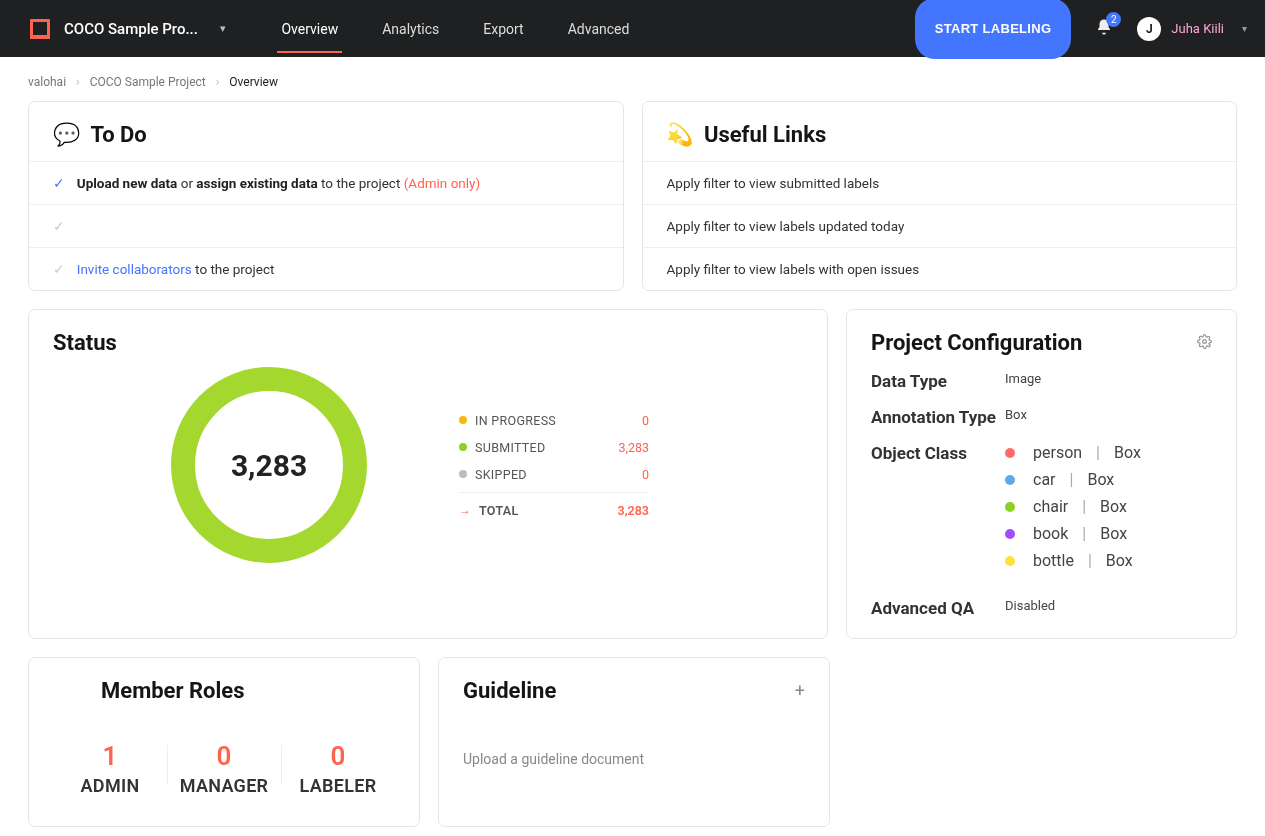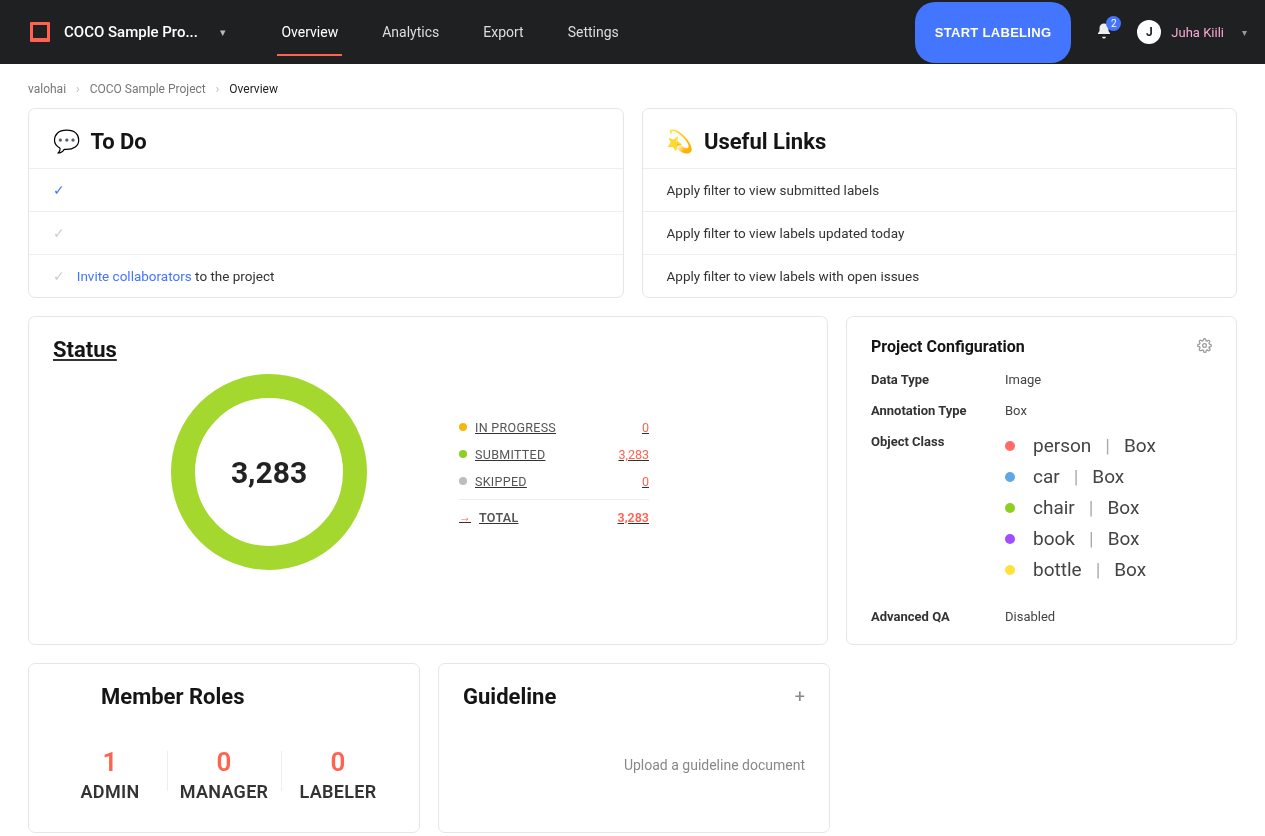--- a/index.html
+++ b/index.html
@@ -1,18 +1,18 @@
 <!DOCTYPE html>
 <html><head>
 <meta charset="utf-8">
 <style>
   * { box-sizing: border-box; margin: 0; padding: 0; }
   body { font-family: -apple-system, BlinkMacSystemFont, "Segoe UI", Roboto, sans-serif; background:#fff; color:#333; font-size:14px; }
   
-  .topbar { background:#1f2021; height:64px; display:flex; align-items:center; padding:0 18px 0 30px; color:#d8d8d8; position:relative; }
+  .topbar { background:#1f2021; height:57px; display:flex; align-items:center; padding:0 18px 0 30px; color:#d8d8d8; position:relative; }
   .logo { width:20px; height:20px; border:3px solid #ff634f; border-top:3px solid #ff634f; border-bottom:4px solid #ff634f; border-radius:1px; }
   .proj { margin-left:14px; color:#fff; font-weight:500; font-size:15px; }
   .chev-down { margin-left:22px; color:#bbb; font-size:11px;}
   .navs { display:flex; margin-left:34px; gap:0; }
   .nav { padding:0 22px; height:48px; display:flex; align-items:center; cursor:pointer; color:#ddd; font-size:14px; }
   .nav.active { position:relative; color:#fff;}
   .nav.active::after { content:""; position:absolute; left:18px; right:18px; bottom:0; height:2px; background:#ff634f; }
   .right { margin-left:auto; display:flex; align-items:center; gap:24px; }
   .start-btn { background:#4375ff; color:#fff; border:none; padding:23px 20px; border-radius:20px; font-size:13px; font-weight:600; letter-spacing:.3px; cursor:pointer;}
   .bell { position:relative; color:#eee; }
@@ -39,74 +39,74 @@
   .todo { flex:1; }
   .links { flex:1; }
   .item-row { border-top:1px solid #eee; padding:13px 24px; font-size:13.5px; color:#333; display:flex; align-items:center; gap:12px;}
   .check { color:#4375ff; font-size:14px; }
   .check.grey { color:#ccc;}
   .item-row b { font-weight:700; color:#222;}
   .admin { color:#ff634f;}
   .lnk { color:#4375ff; cursor:pointer;}
 
   
-  .status { flex:0 0 800px; padding-bottom:30px;text-decoration:underline;}
+  .status { flex:0 0 800px; padding-bottom:30px;}
   .status h2 { padding:20px 24px 0;}
   .status-body { display:flex; align-items:center; padding:10px 24px 10px 140px; gap:90px;}
   .donut { position:relative; width:200px; height:200px;}
   .donut svg { width:200px; height:200px;}
   .donut .center { position:absolute; inset:0; display:flex; align-items:center; justify-content:center; font-size:30px; font-weight:700; color:#222;}
   .legend { width:190px; font-size:12.5px;}
   .lg-row { display:flex; align-items:center; padding:6px 0;}
   .dot { width:8px; height:8px; border-radius:50%; margin-right:8px;}
   .lg-label { color:#555; letter-spacing:.3px;}
   .lg-val { margin-left:auto; color:#ff634f; font-size:12.5px;}
   .lg-sep { border-top:1px solid #eee; margin:4px 0;}
   .lg-row.total { font-weight:600; color:#333;}
   .lg-row.total .arrow { color:#ff634f; margin-right:8px; font-size:12px;}
 
   .config { flex:1; padding:20px 24px;}
   .config-head{display:flex; align-items:center; justify-content:space-between;}
-  .config h2 { padding:0; font-size:16px;}
+  .config h2 { padding:0; font-size:22px;}
   .gear { color:#999; cursor:pointer;}
   .kv { display:flex; margin-top:16px; font-size:13px;}
-  .kv .k { width:134px; font-weight:700; color:#333; font-size:13px;}
+  .kv .k { width:134px; font-weight:700; color:#333; font-size:17px;}
   .kv .v { color:#444;}
   .oc-list { margin-top:14px;}
-  .oc-row { display:flex; align-items:center; gap:10px; margin-bottom:8px; font-size:19px; color:#444;}
+  .oc-row { display:flex; align-items:center; gap:10px; margin-bottom:8px; font-size:16px; color:#444;}
   .oc-row .dot{ width:10px; height:10px;}
   .oc-row .bar{ color:#aaa; margin:0 4px;}
 
   
   .members { flex:0 0 392px; padding:20px 24px 30px;}
   .members h2{padding:0;margin-left:48px;}
   .roles { display:flex; margin-top:38px; }
   .role { flex:1; text-align:center; position:relative;}
   .role + .role::before{content:""; position:absolute; left:0; top:4px; height:40px; width:1px; background:#eee;}
   .role .num{ font-size:26px; font-weight:600; color:#ff634f;}
   .role .lbl{ font-size:18px; font-weight:600; color:#333; margin-top:4px; letter-spacing:.3px;}
   .guideline { flex:0 0 392px; padding:20px 24px 30px;}
   .guideline .ghead{display:flex; justify-content:space-between; align-items:center;}
   .guideline h2{padding:0;}
   .plus{color:#888; font-size:18px; cursor:pointer;}
-  .gtext{margin-top:48px; color:#888; font-size:14px;text-align:right;}
+  .gtext{margin-top:48px; color:#888; font-size:14px;}
   .spacer { flex:1;}
 </style>
 </head>
 <body>
 
 <div class="topbar">
   <div class="logo"></div>
   <div class="proj">COCO Sample Pro...</div>
   <div class="chev-down">▾</div>
   <div class="navs" id="nav-tabs">
       <div class="nav active">Overview</div>
       <div class="nav">Analytics</div>
       <div class="nav">Export</div>
-      <div class="nav">Settings</div>
+      <div class="nav">Advanced</div>
     </div>
   <div class="right">
     <button class="start-btn">START LABELING</button>
     <div class="bell">
       <svg viewBox="0 0 24 24">
           <path d="M12 2a6 6 0 00-6 6v4l-2 3v1h16v-1l-2-3V8a6 6 0 00-6-6zm0 20a2.5 2.5 0 002.5-2.5h-5A2.5 2.5 0 0012 22z"></path>
         </svg>
       <span class="badge">2</span>
     </div>
     <div class="user">
@@ -129,20 +129,21 @@
 
   <div class="row">
     <div class="card todo">
       <h2 class="emoji-title">
           <span>💬</span>
           <span>To Do</span>
         </h2>
       <div id="todo-items">
           <div class="item-row">
             <span class="check">✓</span>
+            <span><b>Upload new data</b> or <b>assign existing data</b> to the project <span class="admin">(Admin only)</span></span>
           </div>
           <div class="item-row">
             <span class="check grey">✓</span>
           </div>
           <div class="item-row">
             <span class="check grey">✓</span>
             <span><span class="lnk">Invite collaborators</span> to the project</span>
           </div>
         </div>
     </div>

